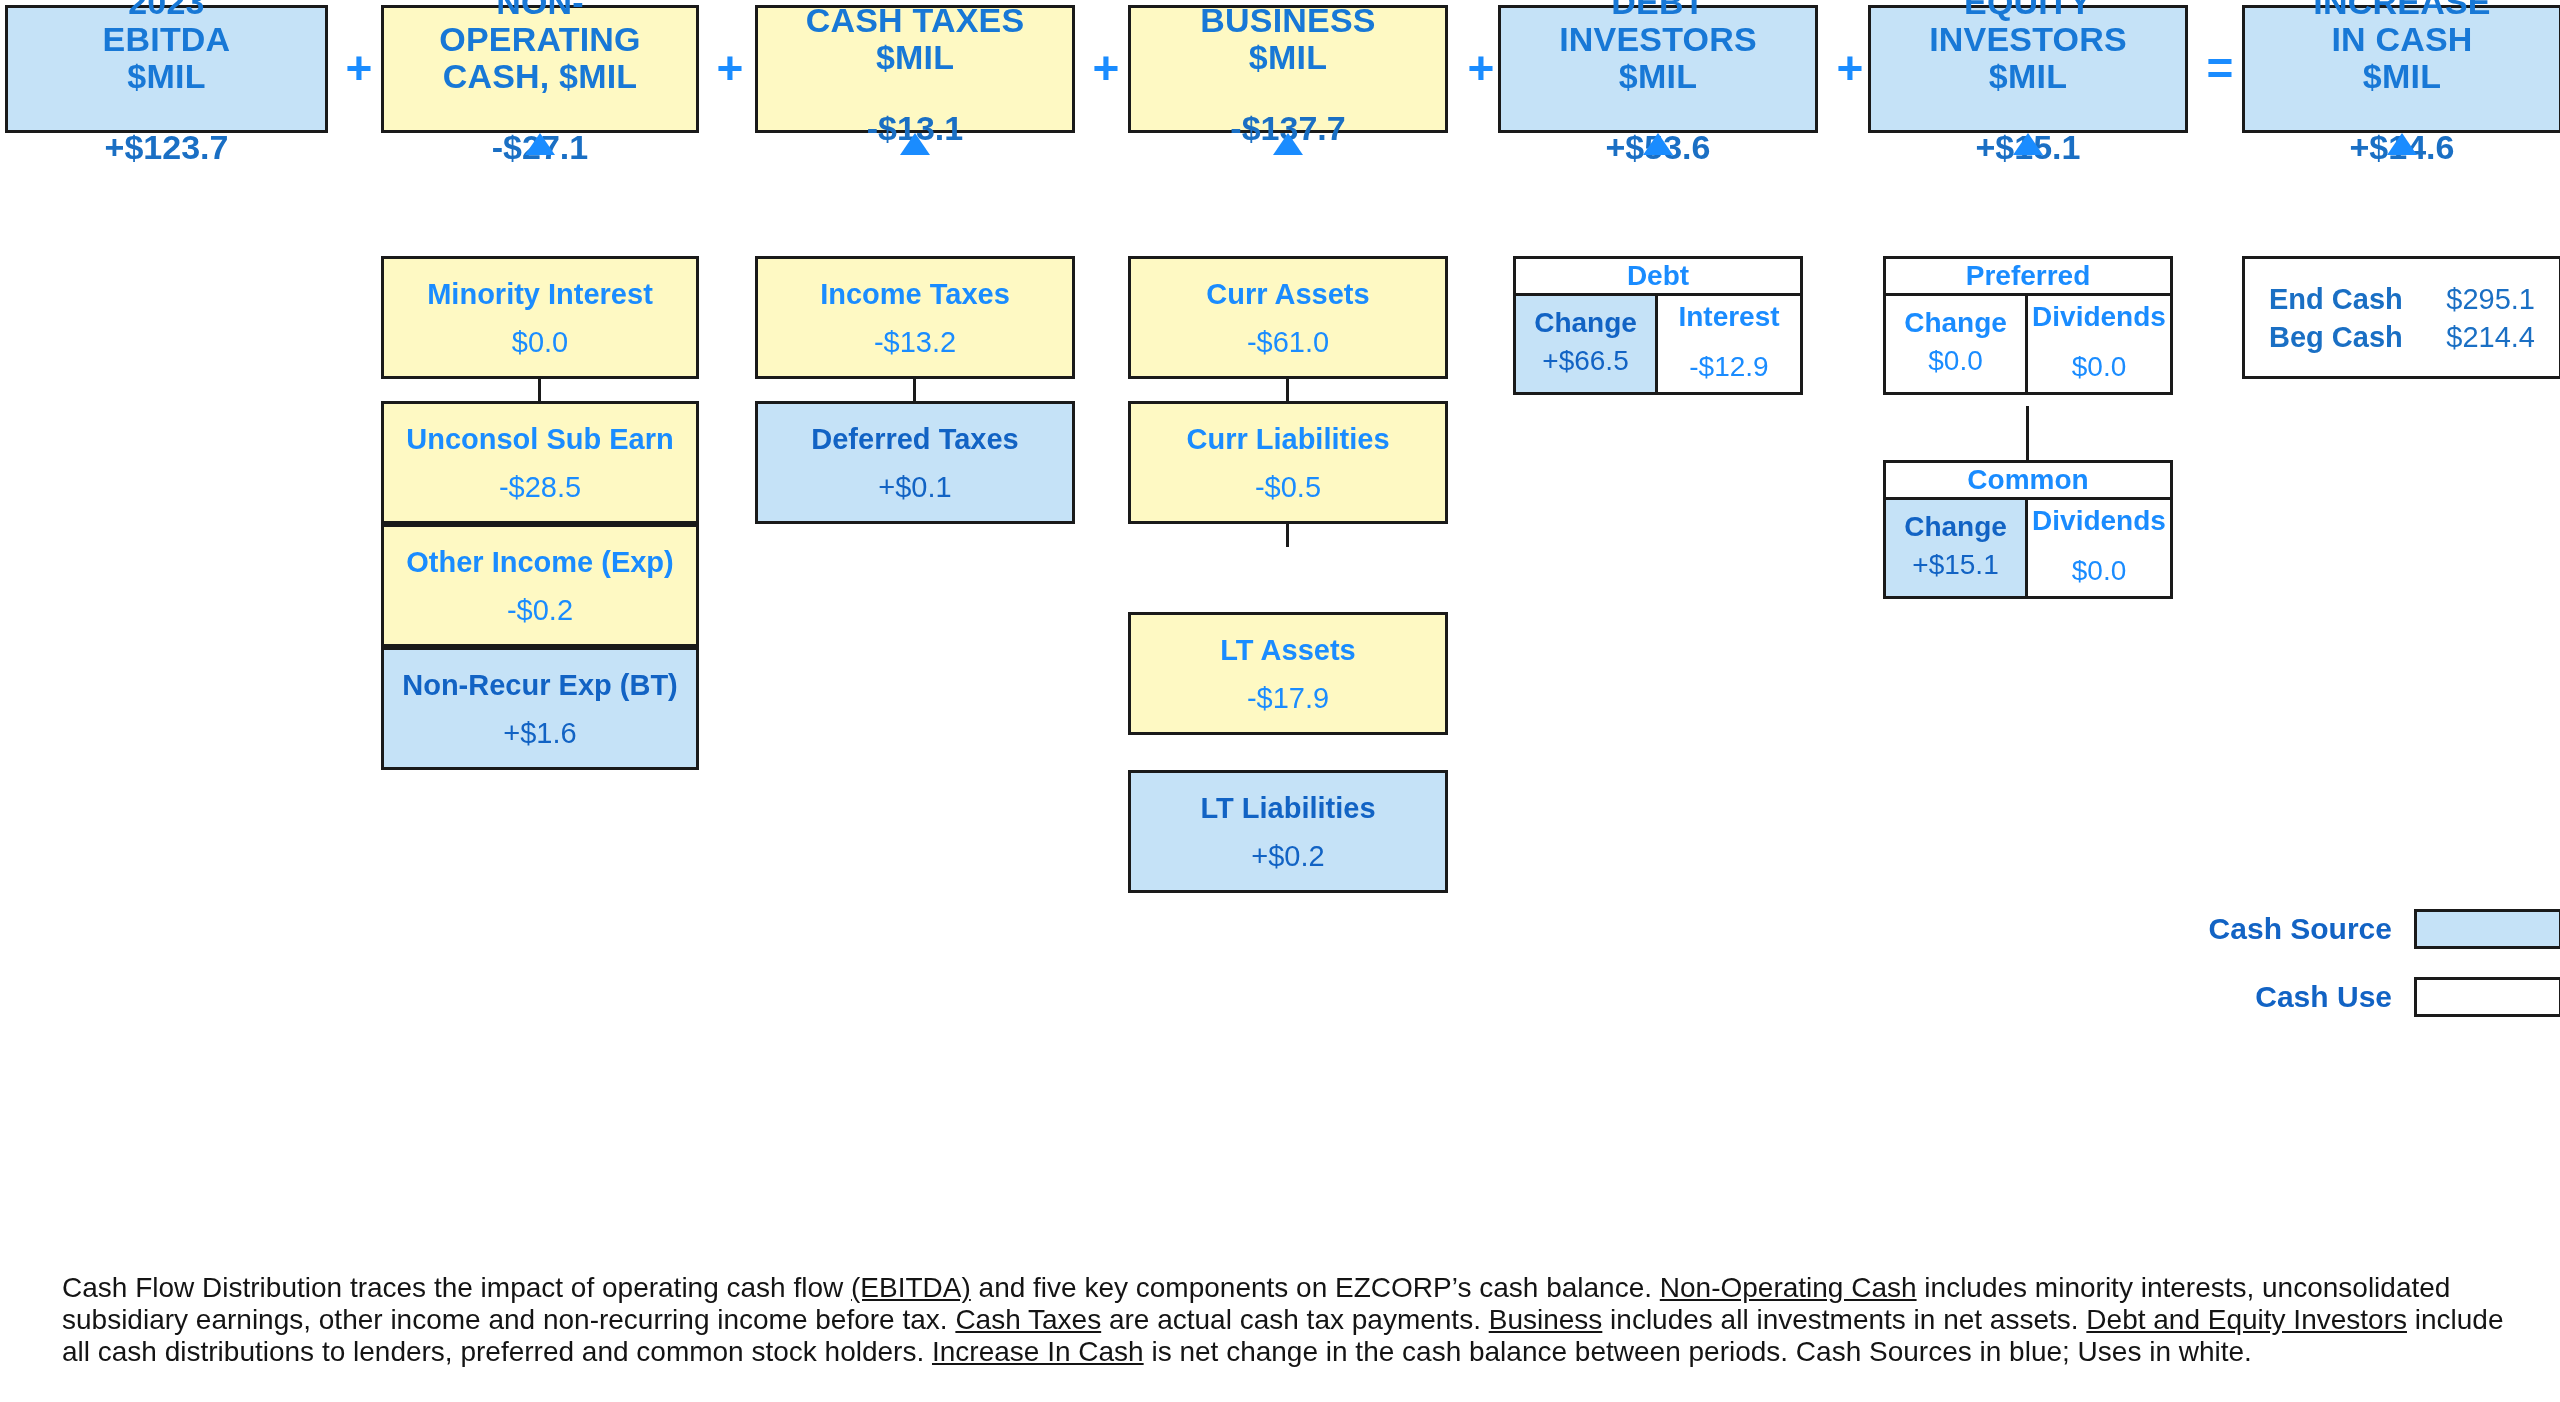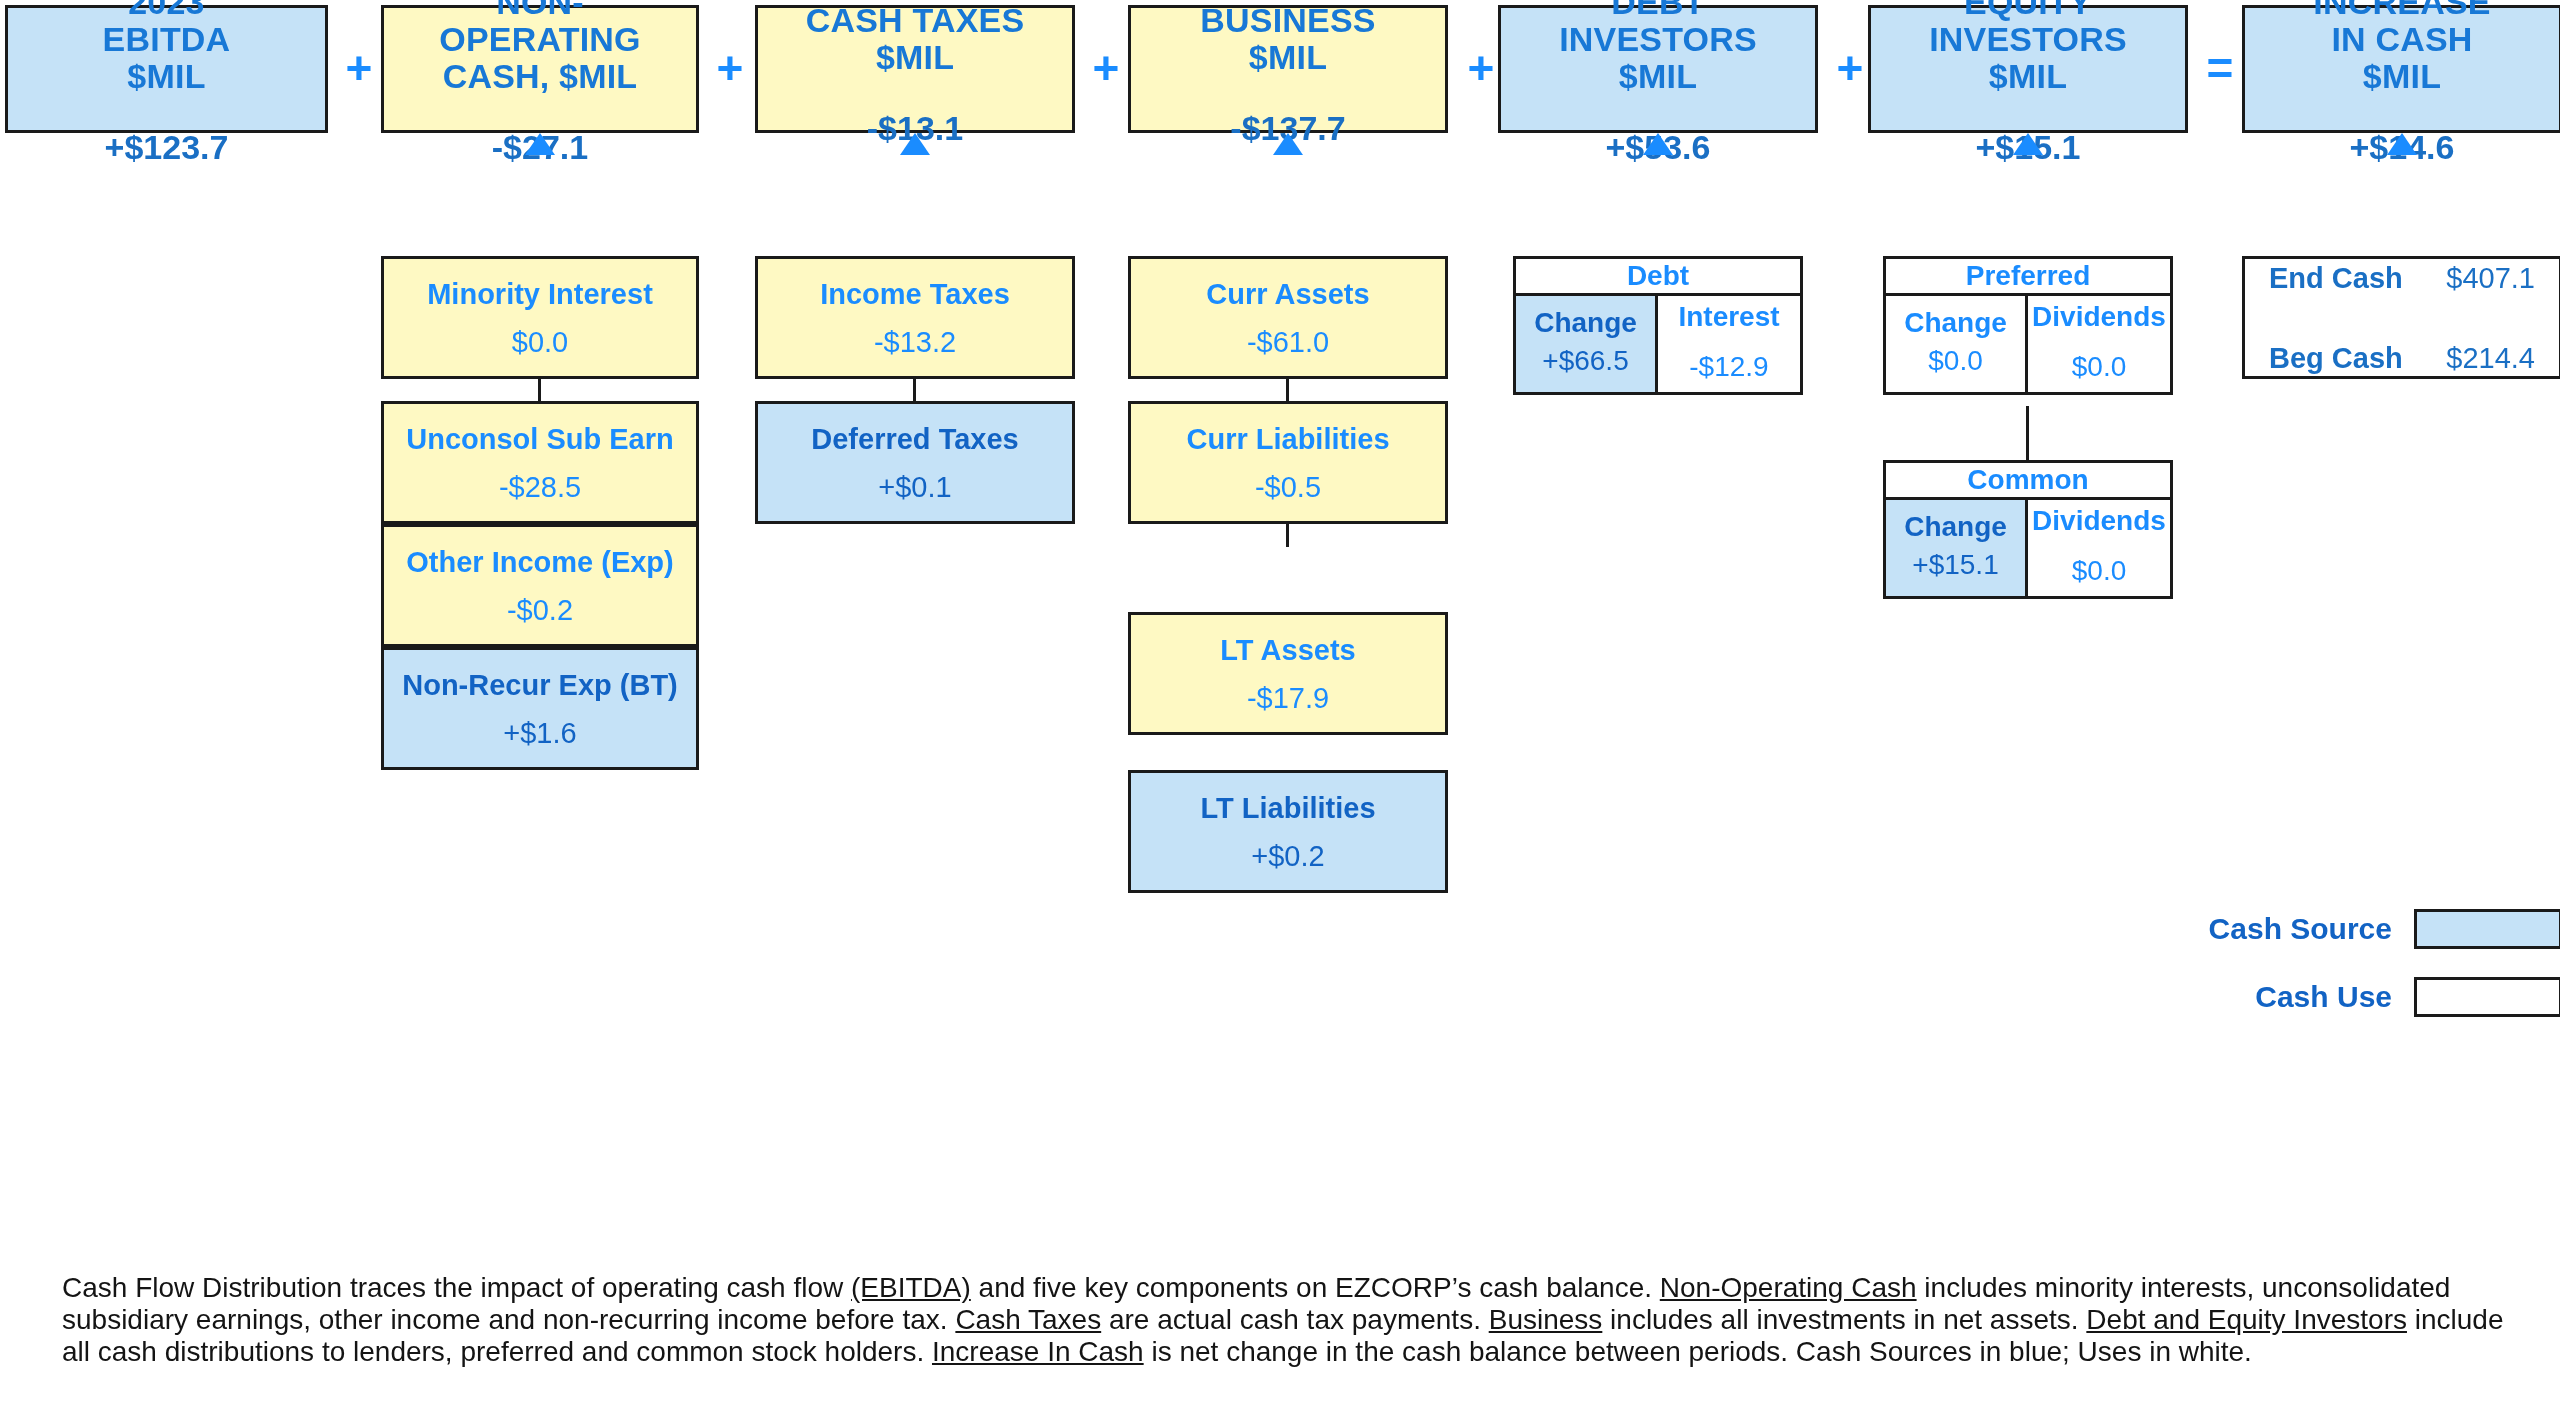--- a/index.html
+++ b/index.html
@@ -158,21 +158,21 @@
     background: #ffffff;
     display: flex;
     flex-direction: column;
     justify-content: center;
     padding: 0 24px;
   }
   .cashrow {
     display: flex;
     justify-content: space-between;
     align-items: baseline;
-    margin: 24px 0;
+    margin: 3px 0;
   }
   .cashrow .k {
     color: #1a6fc4;
     font-weight: bold;
     font-size: 29px;
     line-height: 32px;
   }
   .cashrow .v {
     color: #1a6fc4;
     font-size: 29px;
@@ -387,21 +387,21 @@
       <div class="split-cell">
         <div class="cl">Dividends</div>
         <div class="cv">$0.0</div>
       </div>
     </div>
   </div>
 
   <div class="cashbox" style="left:2242px; top:256px; width:320px; height:123px;">
     <div class="cashrow">
       <span class="k">End Cash</span>
-      <span class="v">$407.1</span>
+      <span class="v">$295.1</span>
     </div>
     <div class="cashrow">
       <span class="k">Beg Cash</span>
       <span class="v">$214.4</span>
     </div>
   </div>
 
   <div class="legend-row" style="left:2190px; top:908px; width:372px; height:42px;">
     <span class="legend-label">Cash Source</span>
     <span class="legend-swatch src"></span>

